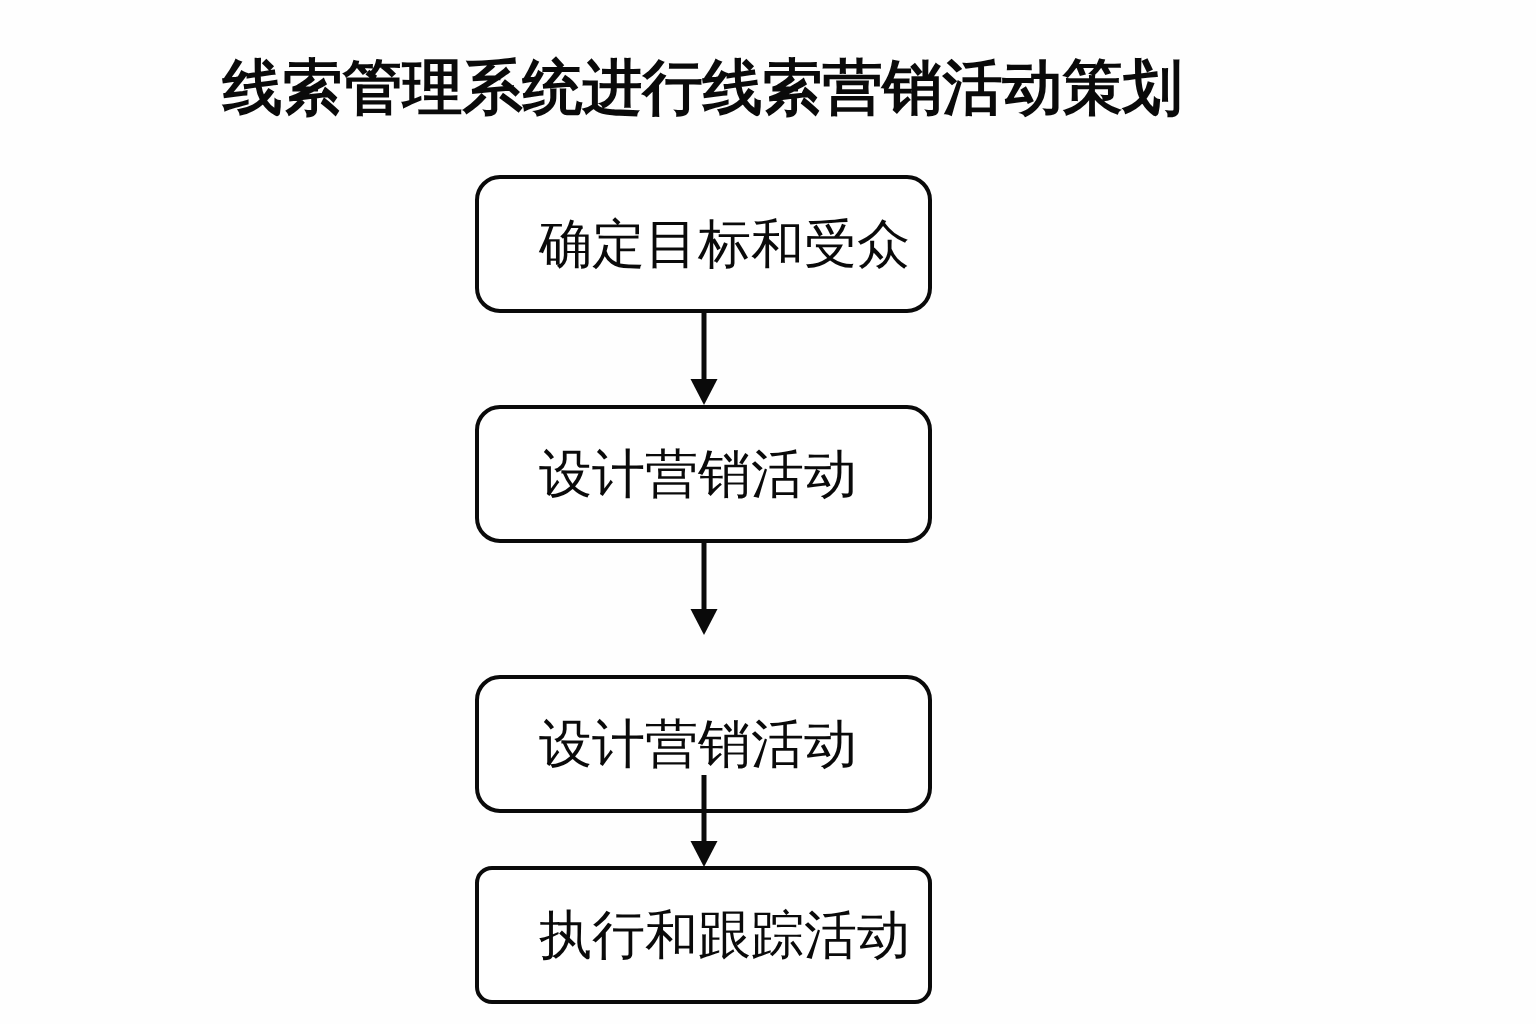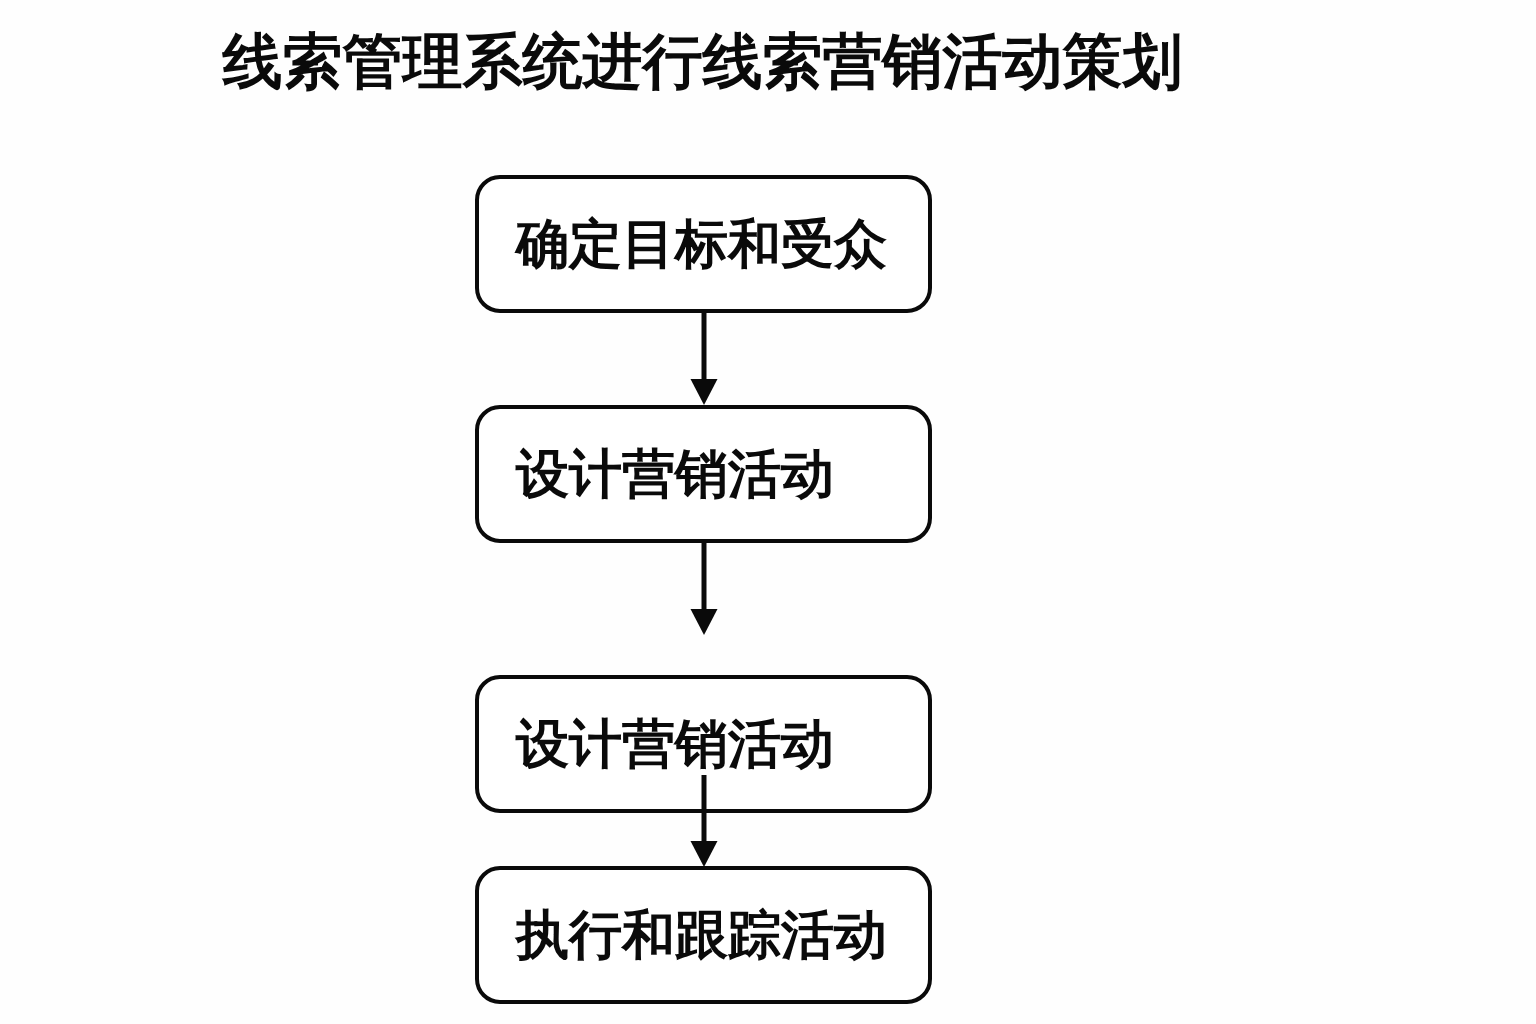--- a/index.html
+++ b/index.html
@@ -13,21 +13,21 @@
     height: 1024px;
     background: #fefefe;
     overflow: hidden;
     font-family: "Liberation Sans", "DejaVu Sans", sans-serif;
   }
 
   
   #chart-title {
     position: absolute;
     left: 0;
-    top: 32px;
+    top: 58px;
     width: 1405px;
     text-align: center;
     font-size: 60px;
     line-height: 1.0;
     font-weight: 700;
     color: #0a0a0a;
     letter-spacing: 0px;
     white-space: nowrap;
   }
 
@@ -41,30 +41,30 @@
     border: 4px solid #0a0a0a;
     border-radius: 25px;
     background: #ffffff;
     display: flex;
     align-items: center;
     justify-content: flex-start;
   }
   .node-label {
     font-size: 53px;
     line-height: 1.05;
-    font-weight: 700;
+    font-weight: 400;
     color: #0a0a0a;
-    padding-left: 37px;
+    padding-left: 60px;
     white-space: nowrap;
   }
 
   #node-0 { top: 175px; }
   #node-1 { top: 405px; }
   #node-2 { top: 675px; }
-  #node-3 { top: 866px; }
+  #node-3 { top: 866px; border-radius: 17px; }
 
   
   .arrow {
     position: absolute;
     left: 689px;
     width: 30px;
     height: 92px;
   }
   #arrow-0 { top: 313px; }
   #arrow-1 { top: 543px; }

